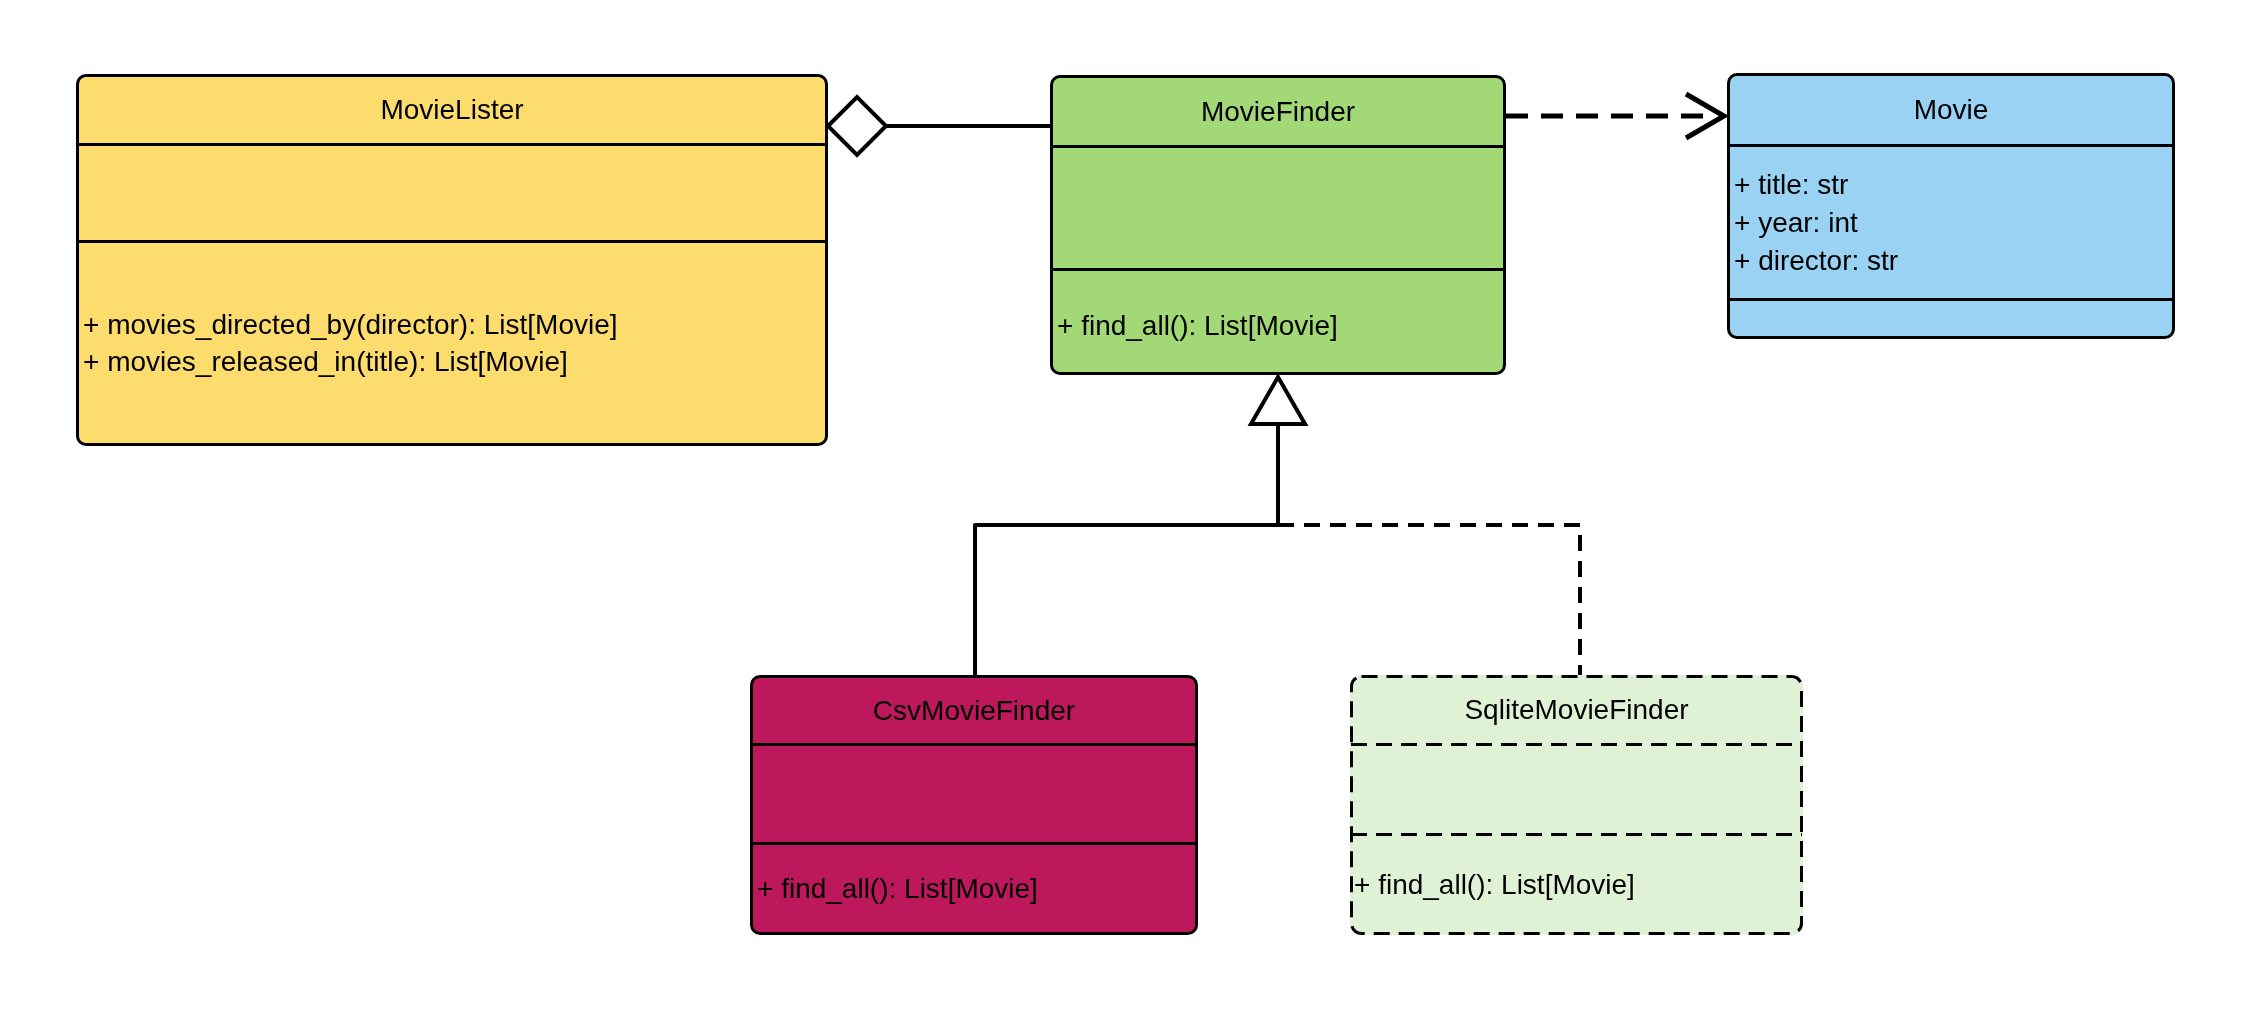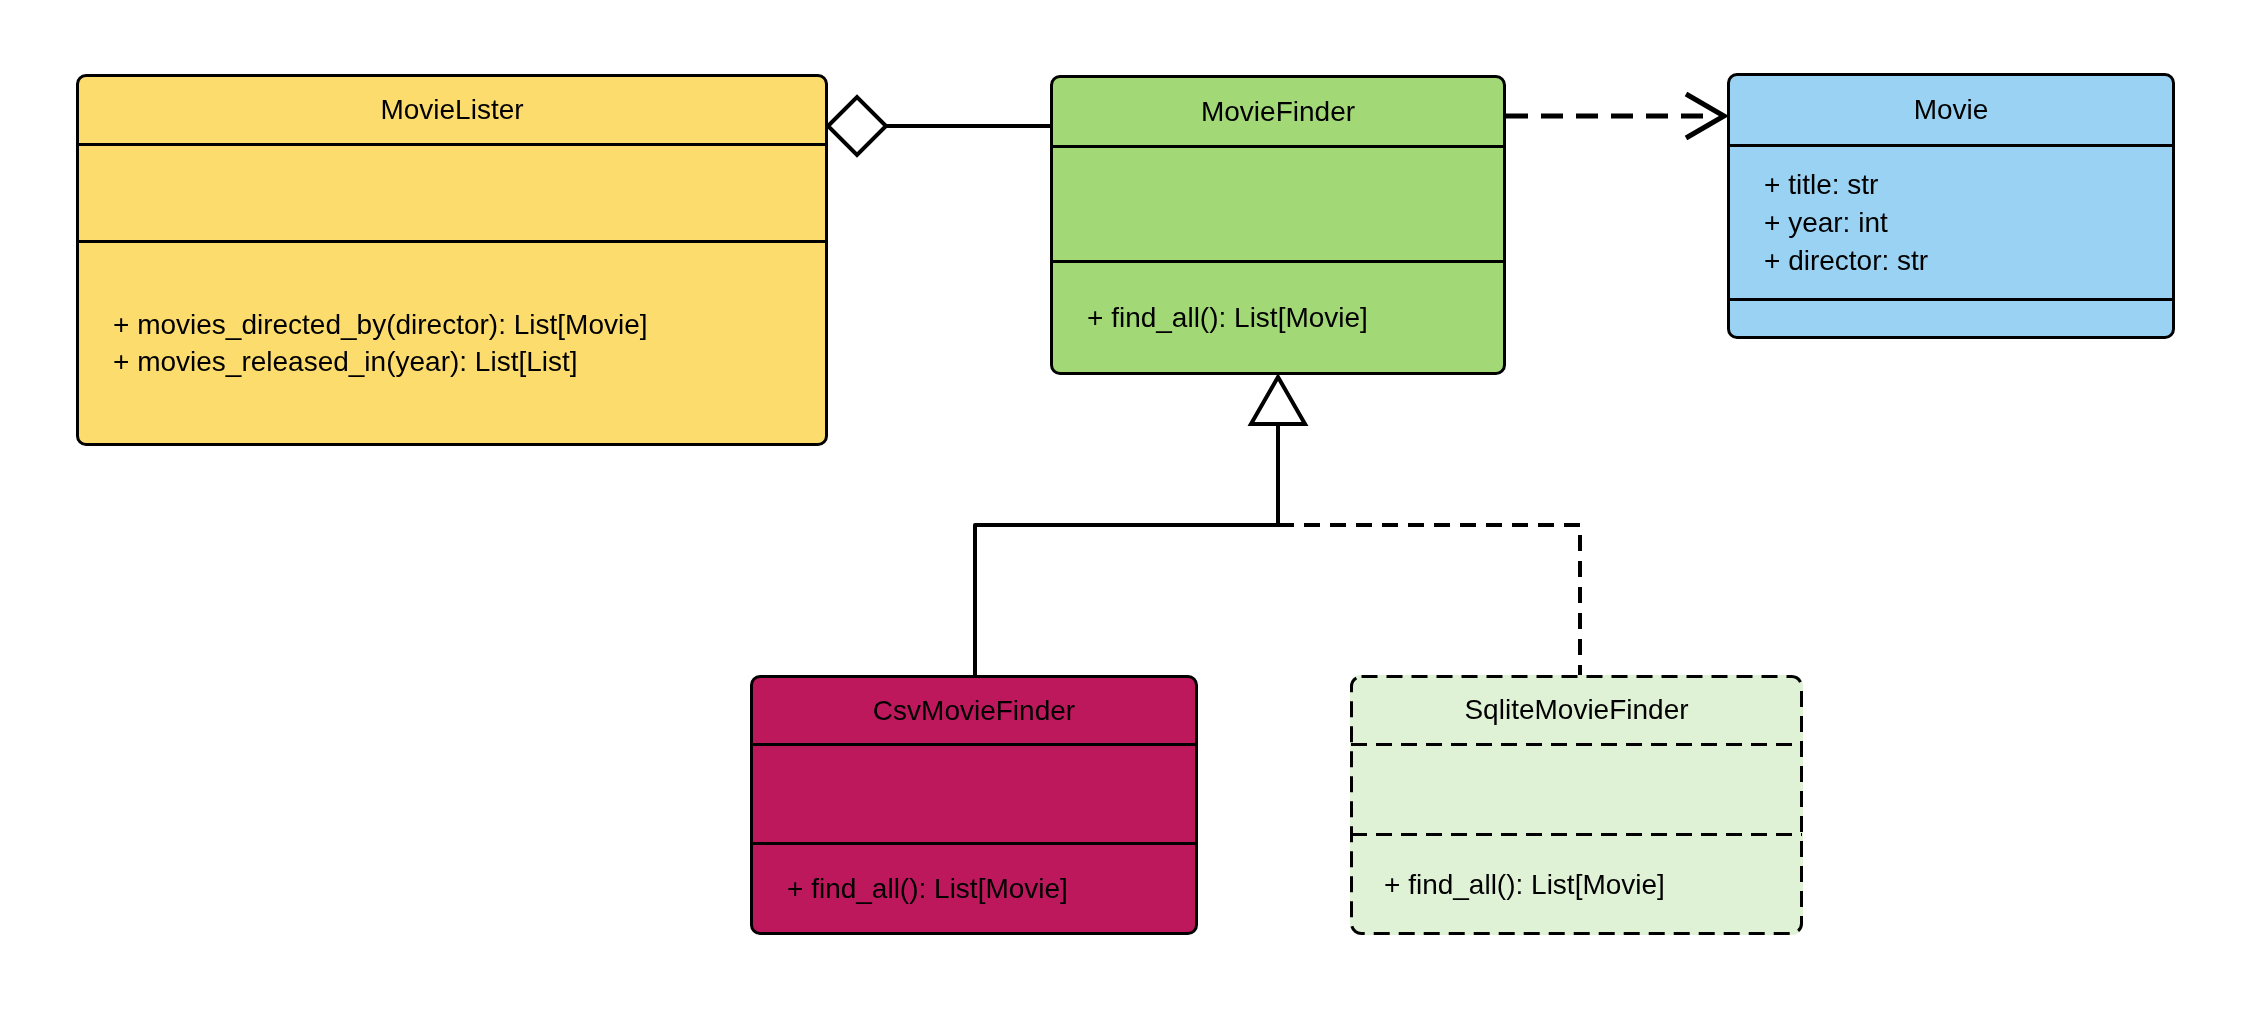--- a/index.html
+++ b/index.html
@@ -30,21 +30,21 @@
     justify-content: center;
     font-size: 28px;
     border-bottom: 3px solid #000;
     flex: 0 0 auto;
   }
   .sec-attrs, .sec-methods {
     display: flex;
     flex-direction: column;
     justify-content: center;
     align-items: flex-start;
-    padding-left: 34px;
+    padding-left: 4px;
     padding-right: 10px;
     font-size: 28px;
     line-height: 38px;
   }
   .sec-attrs { border-bottom: 3px solid #000; flex: 0 0 auto; }
   .sec-methods { flex: 1 1 auto; }
   .no-border .sec-title, .no-border .sec-attrs { border-bottom: none; }
   .member-row { white-space: nowrap; }
 
   
@@ -79,25 +79,25 @@
 </head>
 <body>
 
 <div id="canvas">
 
   <div class="class-box" id="box-movielister" style="background-color: rgb(253, 220, 110);">
     <div class="sec-title">MovieLister</div>
     <div class="sec-attrs"></div>
     <div class="sec-methods">
       <div class="member-row">+ movies_directed_by(director): List[Movie]</div>
-      <div class="member-row">+ movies_released_in(year): List[List]</div>
+      <div class="member-row">+ movies_released_in(title): List[Movie]</div>
     </div>
   </div>
 
-  <div class="class-box" id="box-moviefinder" style="background-color: rgb(163, 216, 119);">
+  <div class="class-box" id="box-moviefinder" style="background-color: rgb(163, 216, 119); gap: 8px;">
     <div class="sec-title">MovieFinder</div>
     <div class="sec-attrs"></div>
     <div class="sec-methods">
       <div class="member-row">+ find_all(): List[Movie]</div>
     </div>
   </div>
 
   <div class="class-box" id="box-movie" style="background-color: rgb(153, 210, 242);">
     <div class="sec-title">Movie</div>
     <div class="sec-attrs">

